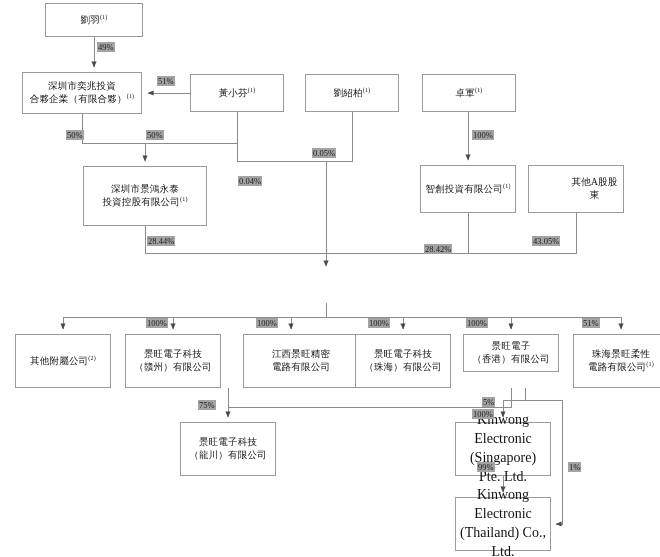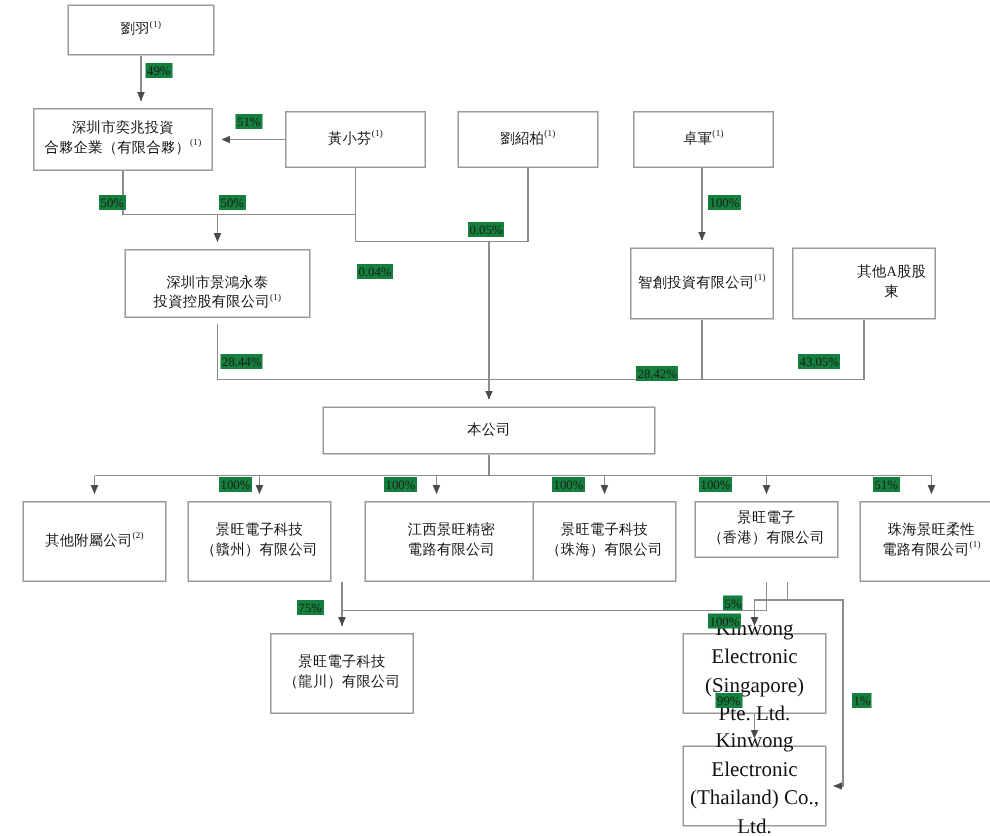--- a/index.html
+++ b/index.html
@@ -17,21 +17,21 @@
     text-align:center;line-height:1.35;
     font-size:9.5px;letter-spacing:.2px;
     padding:2px 3px;z-index:3;
   }
   .node .lbl{display:block;white-space:pre-line;}
   .node.latin{font-size:14px;letter-spacing:0;}
   .node sup{font-size:6px;vertical-align:super;line-height:0;}
   .pct{
     position:absolute;z-index:4;font-size:8.5px;
     font-family:"Liberation Serif","DejaVu Serif",serif;
-    color:#1a1a1a;background:#15803d;padding:0 1px;white-space:nowrap;
+    color:#1a1a1a;background:#a3a3a3;padding:0 1px;white-space:nowrap;
   }
 </style>
 </head>
 <body>
 
 <div id="chart-root">
 
   <svg id="wires" viewBox="0 0 660 557" xmlns="http://www.w3.org/2000/svg">
     <defs>
       <marker id="arw" markerWidth="7" markerHeight="7" refX="5.6" refY="3" orient="auto" markerUnits="userSpaceOnUse">
@@ -95,32 +95,29 @@
     </div>
   <div class="node" style="left: 190px; top: 74px; width: 94px; height: 38px; border-color: rgb(154, 154, 154); color: rgb(17, 17, 17);">
       <span class="lbl">黃小芬<sup>(1)</sup></span>
     </div>
   <div class="node" style="left: 305px; top: 74px; width: 94px; height: 38px; border-color: rgb(154, 154, 154); color: rgb(17, 17, 17);">
       <span class="lbl">劉紹柏<sup>(1)</sup></span>
     </div>
   <div class="node" style="left: 422px; top: 74px; width: 94px; height: 38px; border-color: rgb(154, 154, 154); color: rgb(17, 17, 17);">
       <span class="lbl">卓軍<sup>(1)</sup></span>
     </div>
-  <div class="node" style="left: 83px; top: 166px; width: 124px; height: 46px; border-color: rgb(154, 154, 154); color: rgb(17, 17, 17); align-items: flex-end;">
+  <div class="node" style="left: 83px; top: 166px; width: 124px; height: 60px; border-color: rgb(154, 154, 154); color: rgb(17, 17, 17);">
       <span class="lbl">深圳市景鴻永泰
 投資控股有限公司<sup>(1)</sup></span>
     </div>
   <div class="node" style="left: 420px; top: 165px; width: 96px; height: 48px; border-color: rgb(154, 154, 154); color: rgb(17, 17, 17);">
       <span class="lbl">智創投資有限公司<sup>(1)</sup></span>
     </div>
   <div class="node" style="left: 528px; top: 165px; width: 96px; height: 48px; border-color: rgb(154, 154, 154); color: rgb(17, 17, 17); padding-left: 40px;">
       <span class="lbl">其他A股股東</span>
-    </div>
-  <div class="node" style="left: 215px; top: 271px; width: 222px; height: 32px; border-color: rgb(154, 154, 154); color: rgb(17, 17, 17);">
-      <span class="lbl">本公司</span>
     </div>
   <div class="node" style="left: 15px; top: 334px; width: 96px; height: 54px; border-color: rgb(154, 154, 154); color: rgb(17, 17, 17);">
       <span class="lbl">其他附屬公司<sup>(2)</sup></span>
     </div>
   <div class="node" style="left: 125px; top: 334px; width: 96px; height: 54px; border-color: rgb(154, 154, 154); color: rgb(17, 17, 17);">
       <span class="lbl">景旺電子科技
 （贛州）有限公司</span>
     </div>
   <div class="node" style="left: 243px; top: 334px; width: 116px; height: 54px; border-color: rgb(154, 154, 154); color: rgb(17, 17, 17);">
       <span class="lbl">江西景旺精密

